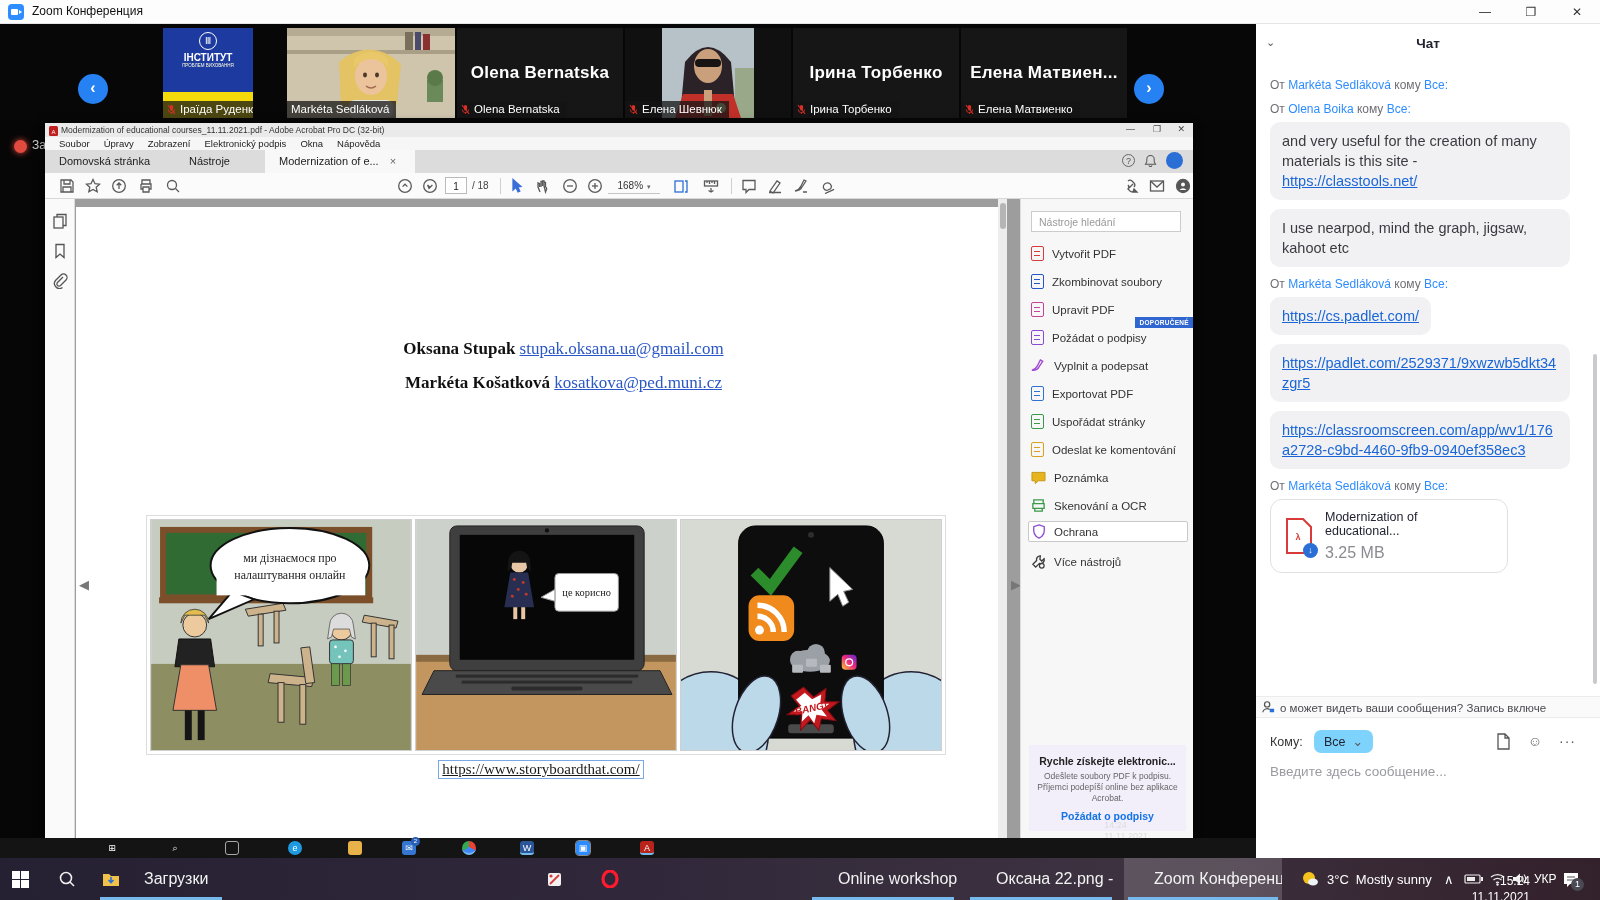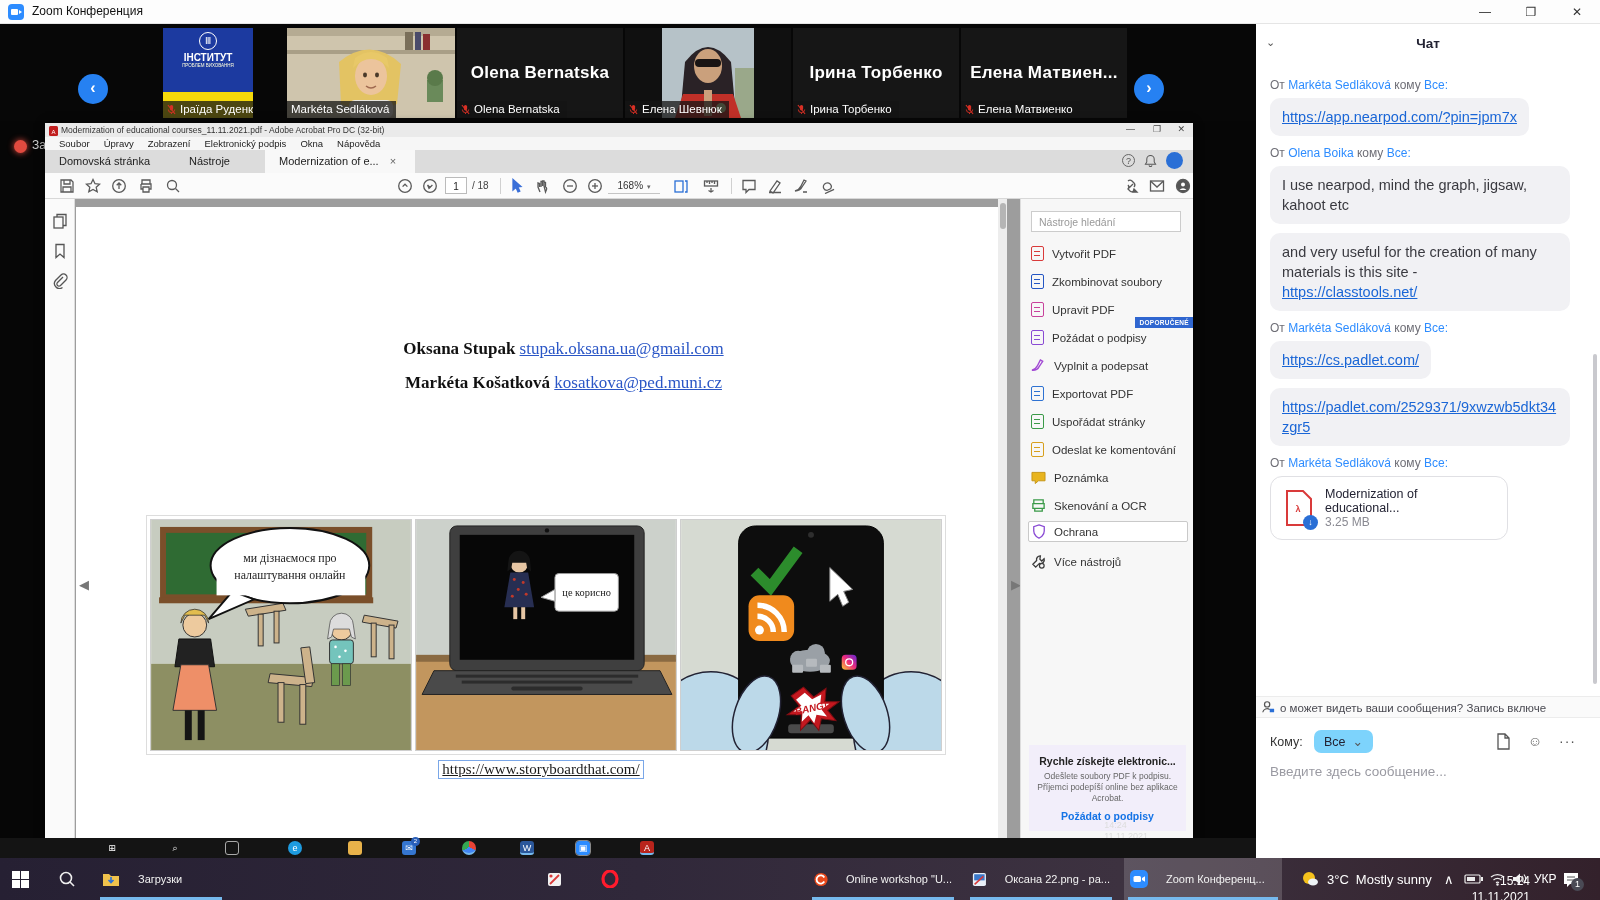--- a/index.html
+++ b/index.html
@@ -86,34 +86,34 @@
   #chat-title { left:0; top:12px; width:344px; text-align:center; font-size:13.5px; color:#232333; font-weight:bold; }
   #chat-collapse { left:10px; top:12px; font-size:11px; color:#555; }
   #chat-msgs { left:0; top:36px; width:344px; height:636px; overflow:hidden; padding:8px 14px 0 14px; }
   .msghead { font-size:12px; color:#6e6e76; margin:10px 0 6px 0; }
   .mh-name { color:#2D8CFF; }
   .bubble { background:#f1f1f4; border-radius:10px; padding:9px 12px; font-size:14.5px; color:#3a3a40; display:table; max-width:300px; margin-bottom:9px; line-height:20px; word-break:break-all; }
   .bubble a, .blink { color:#1a66d6; text-decoration:underline; cursor:pointer; }
   .filecard { width:238px; background:#fff; border:1px solid #e0e0e4; border-radius:12px; padding:10px 12px; display:flex; gap:12px; align-items:center; }
   #pdfico { width:30px; height:36px; position:relative; flex:0 0 auto; }
   .fname { font-size:12.5px; color:#232333; }
-  .fsize { font-size:12px; color:#8a8a92; }
+  .fsize { font-size:16px; color:#8a8a92; margin-top:6px; }
   #chat-scroll { left:337px; top:330px; width:4px; height:330px; background:#c9c9ce; border-radius:2px; }
   #chat-notice { left:0; top:672px; width:344px; height:22px; background:#fafafa; border-top:1px solid #ececec; border-bottom:1px solid #ececec; font-size:11.5px; color:#4a4a52; line-height:22px; padding-left:24px; white-space:nowrap; overflow:hidden; }
   #notice-ico { left:5px; top:676px; width:14px; height:14px; }
   #compose-row { left:14px; top:706px; width:316px; height:26px; }
   #to-label { left:0; top:5px; font-size:12.5px; color:#333; position:absolute; }
   #to-chip { left:44px; top:0; position:absolute; background:#7dd3fc; border-radius:7px; font-size:12.5px; color:#232333; padding:4px 10px; }
   #to-chip:after { content:"⌄"; margin-left:7px; color:#555; }
   .cmp-ico { position:absolute; top:3px; font-size:14px; color:#555; }
   #chat-input { left:14px; top:740px; font-size:13.5px; color:#9a9aa2; position:absolute; }
 
   
   #taskbar { left:0; top:858px; width:1600px; height:42px; background:linear-gradient(90deg,#262033,#30283a 40%,#3d3240 70%,#33212b); }
-  .tb-btn { position:absolute; top:0; height:42px; display:flex; align-items:center; gap:18px; color:#f2f2f2; font-size:11px; padding:0 6px; white-space:nowrap; overflow:hidden; }
+  .tb-btn { position:absolute; top:0; height:42px; display:flex; align-items:center; gap:24px; color:#f2f2f2; font-size:16px; padding:0 6px; white-space:nowrap; overflow:hidden; }
   .tb-run:after { content:""; position:absolute; left:4px; right:4px; bottom:0; height:3px; background:#76b9ed; }
   .tb-active { background:rgba(255,255,255,.17); }
   .tray { position:absolute; top:0; height:42px; display:flex; align-items:center; color:#fff; font-size:13px; }
   #notif-badge { position:absolute; right:-4px; bottom:2px; width:13px; height:13px; border-radius:50%; background:#4a4a55; color:#fff; font-size:9px; text-align:center; line-height:13px; }
 </style>
 </head>
 <body>
 
 <div id="screen">
 
@@ -604,46 +604,46 @@
 
   <div class="abs" id="chat">
     <div class="abs" id="chat-collapse">⌄</div>
     <div class="abs" id="chat-title">Чат</div>
 
     <div class="abs" id="chat-msgs">
       <div class="msghead">
         <span>От</span> <span class="mh-name">Markéta Sedláková</span>
         <span>кому</span> <span class="mh-name">Все:</span>
       </div>
-      <div class="bubble">
-          <span class="blink">https://app.nearpod.com/?pin=jpm7x</span>
-        </div>
 
       <div class="msghead">
         <span>От</span> <span class="mh-name">Olena Boika</span>
         <span>кому</span> <span class="mh-name">Все:</span>
       </div>
-      <div class="bubble" style="word-break:normal">
-          <span>I use nearpod, mind the graph, jigsaw, kahoot etc</span>
-        </div>
       <div class="bubble" style="word-break:normal">
         <span>and very useful for the creation of many materials is this site -</span>
           <br>
         <span class="blink">https://classtools.net/</span>
       </div>
+      <div class="bubble" style="word-break:normal">
+          <span>I use nearpod, mind the graph, jigsaw, kahoot etc</span>
+        </div>
 
       <div class="msghead">
         <span>От</span> <span class="mh-name">Markéta Sedláková</span>
         <span>кому</span> <span class="mh-name">Все:</span>
       </div>
       <div class="bubble">
           <span class="blink">https://cs.padlet.com/</span>
         </div>
       <div class="bubble">
           <span class="blink">https://padlet.com/2529371/9xwzwb5dkt34zgr5</span>
+        </div>
+      <div class="bubble">
+          <span class="blink">https://classroomscreen.com/app/wv1/176a2728-c9bd-4460-9fb9-0940ef358ec3</span>
         </div>
 
       <div class="msghead">
         <span>От</span> <span class="mh-name">Markéta Sedláková</span>
         <span>кому</span> <span class="mh-name">Все:</span>
       </div>
       <div class="filecard">
         <div id="pdfico">
           <svg width="30" height="36" viewBox="0 0 30 36">
               <path d="M4 1 h16 l8 8 v26 h-24 Z" fill="#fff" stroke="#d93a3a" stroke-width="2"></path>

